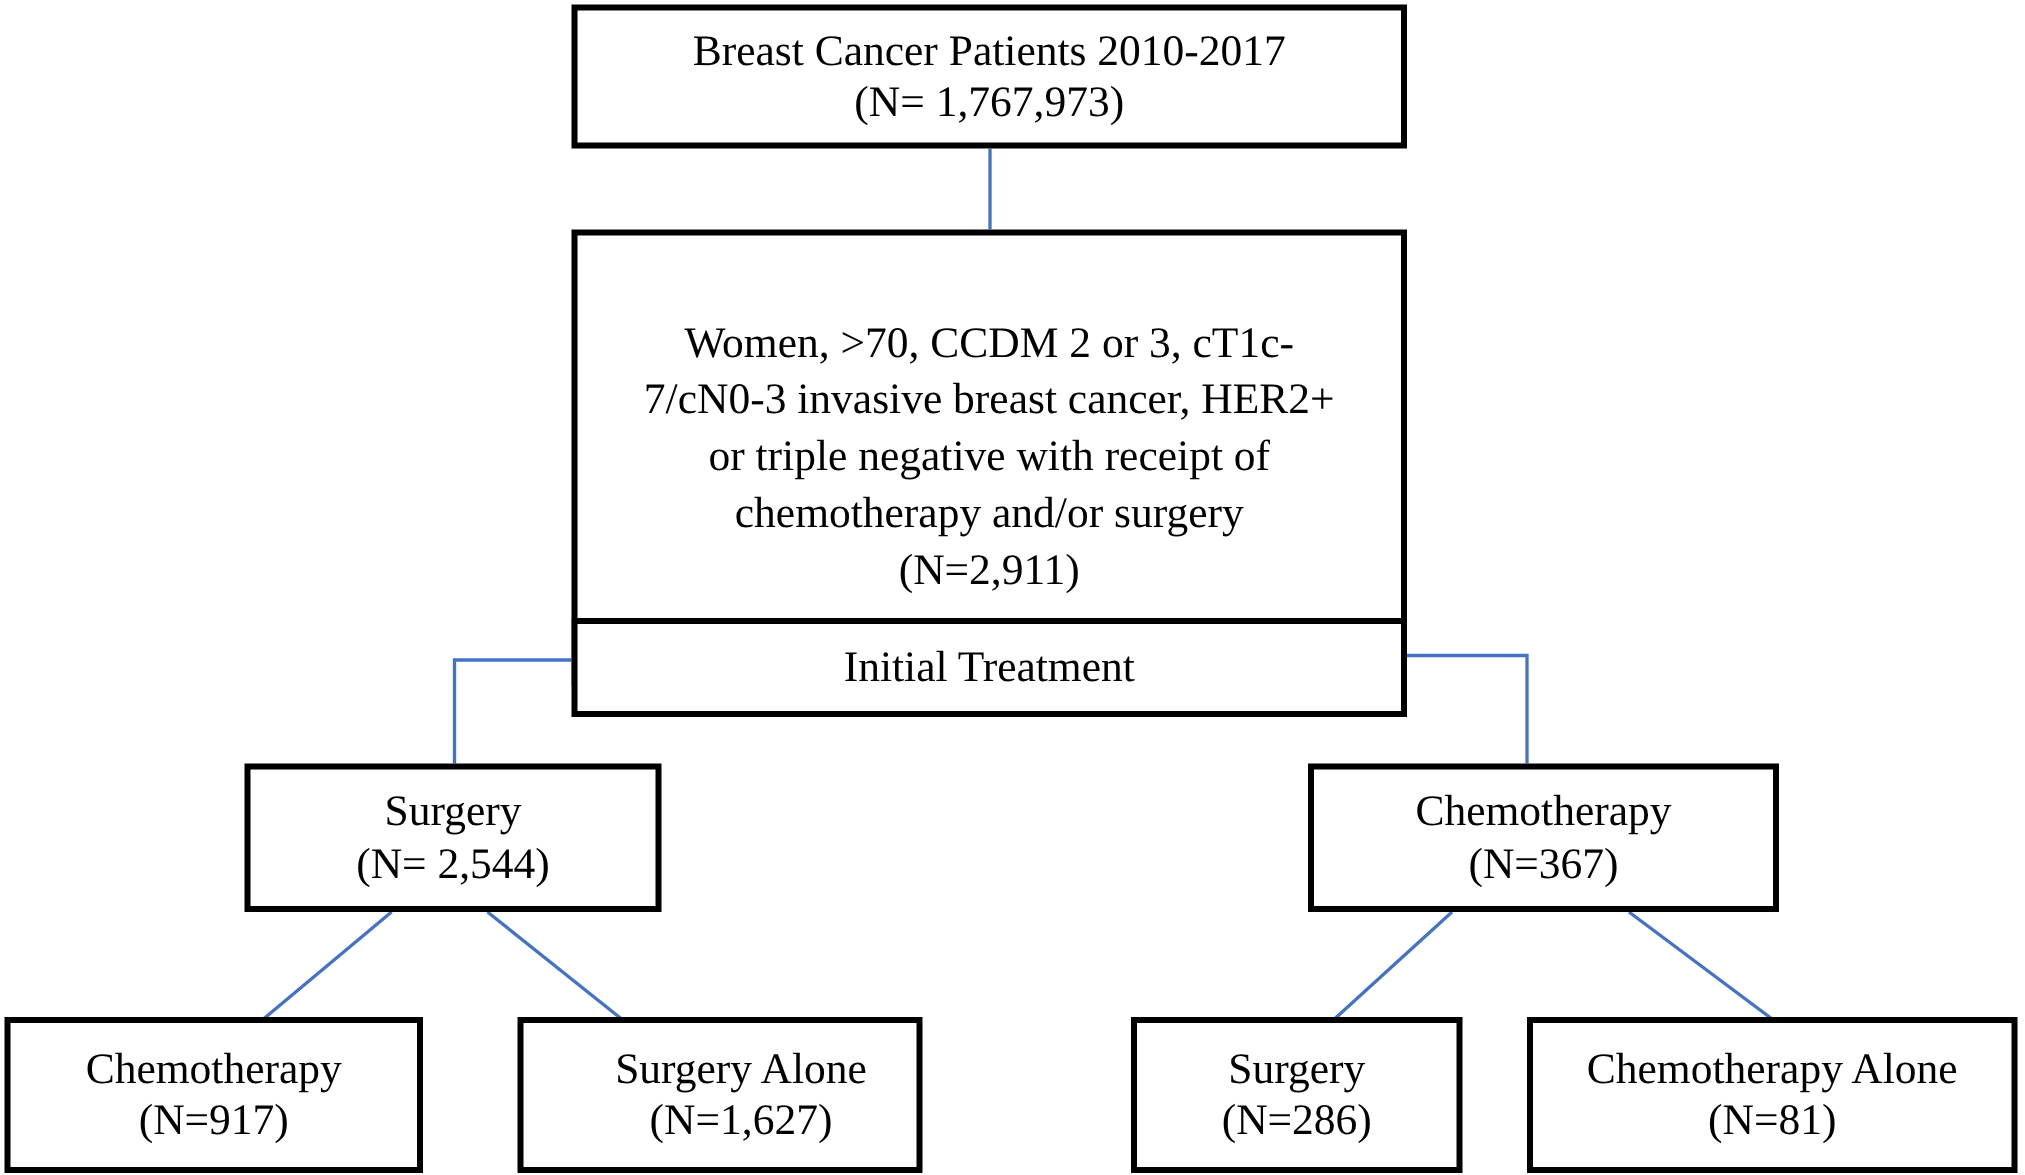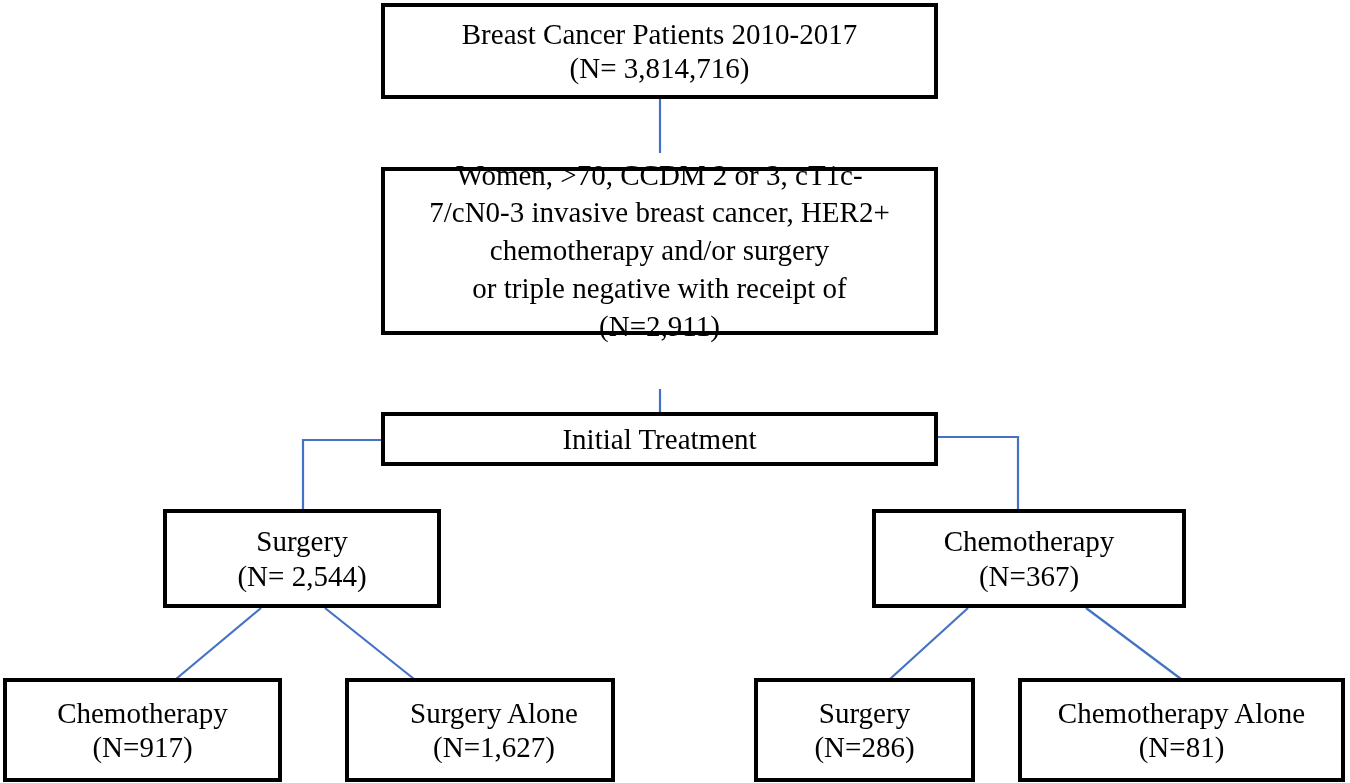--- a/index.html
+++ b/index.html
@@ -70,32 +70,32 @@
       <line x1="261" y1="608" x2="176" y2="679"></line>
       <line x1="325" y1="608" x2="414" y2="679"></line>
 
       <line x1="968" y1="608" x2="890" y2="679"></line>
       <line x1="1086" y1="608" x2="1181" y2="679"></line>
     </g>
   </svg>
 
   <div class="node n-root" style="left:381px; top:3px; width:557px; height:96px;">
     <span class="line">Breast Cancer Patients 2010-2017</span>
-    <span class="line">(N= 3,814,716)</span>
+    <span class="line">(N= 1,767,973)</span>
   </div>
 
-  <div class="node n-crit" style="left:381px; top:153px; width:557px; height:168px;margin-top:14px;">
+  <div class="node n-crit" style="left:381px; top:153px; width:557px; height:304px;">
     <span class="line">Women, &gt;70, CCDM 2 or 3, cT1c-</span>
     <span class="line">7/cN0-3 invasive breast cancer, HER2+</span>
+    <span class="line">or triple negative with receipt of</span>
     <span class="line">chemotherapy and/or surgery</span>
-    <span class="line">or triple negative with receipt of</span>
     <span class="line">(N=2,911)</span>
   </div>
 
-  <div class="node n-initial" style="left:381px; top:412px; width:557px; height:54px;">
+  <div class="node n-initial" style="left:381px; top:412px; width:557px; height:66px;">
     <span class="line">Initial Treatment</span>
   </div>
 
   <div class="node n-branch" style="left:163px; top:509px; width:278px; height:99px;">
     <span class="line">Surgery</span>
     <span class="line">(N= 2,544)</span>
   </div>
 
   <div class="node n-branch" style="left:872px; top:509px; width:314px; height:99px;">
     <span class="line">Chemotherapy</span>

